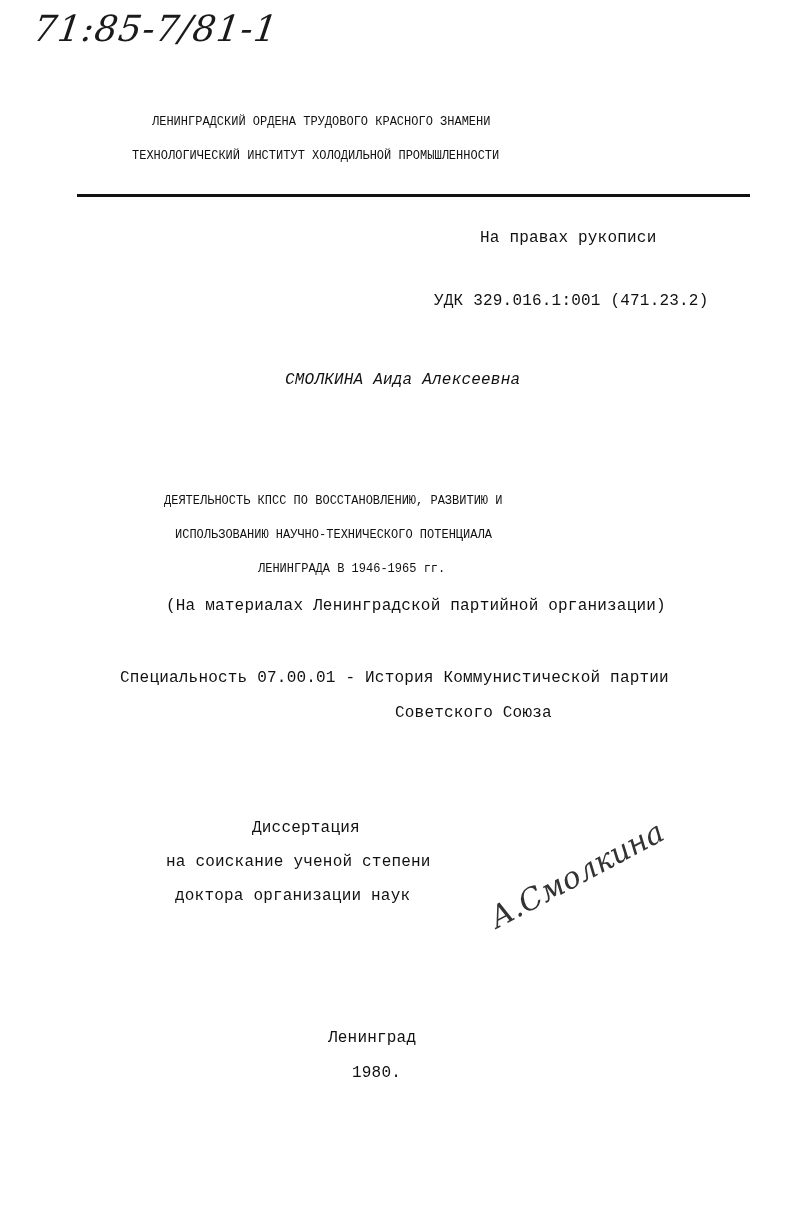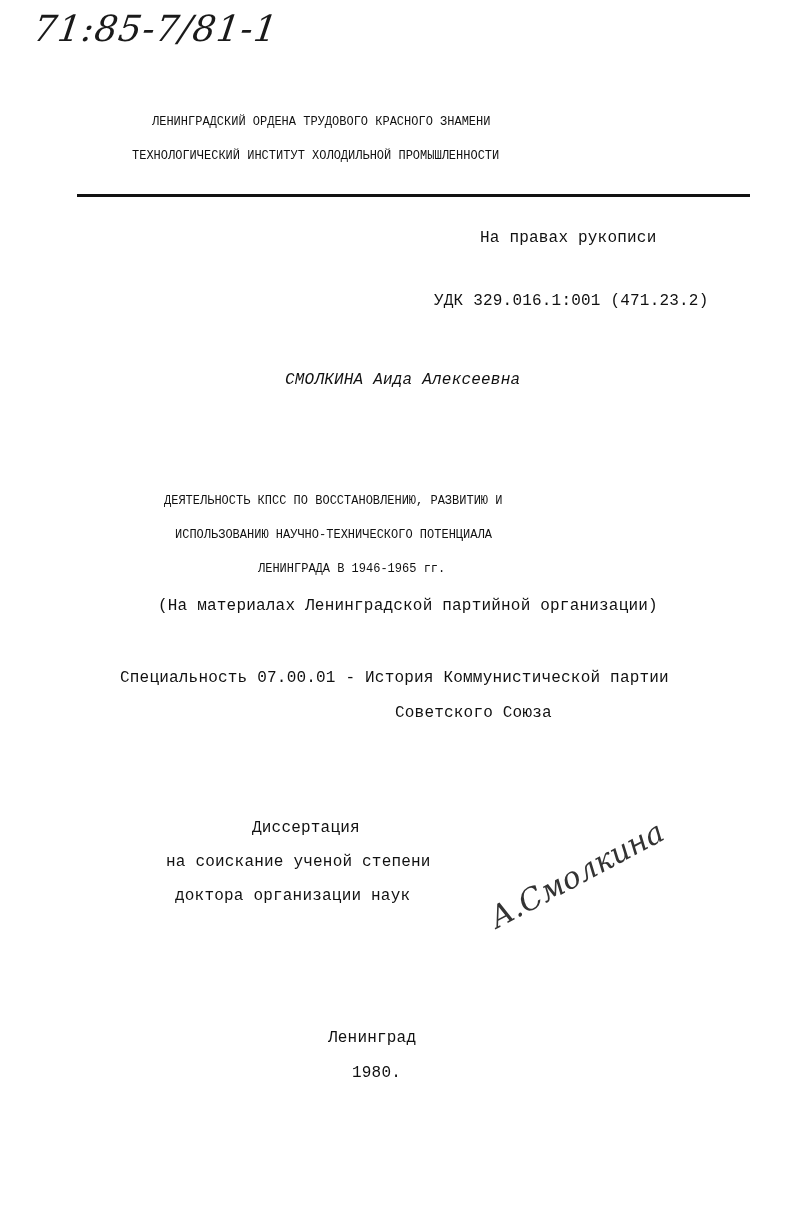--- a/index.html
+++ b/index.html
@@ -33,21 +33,21 @@
   <div class="rule"></div>
 
   <div class="abs typed" style="left:480px; top:229px;">На правах рукописи</div>
   <div class="abs typed" style="left:434px; top:264px;margin-top:28px;">УДК 329.016.1:001 (471.23.2)</div>
 
   <div class="abs typed" style="left:285px; top:371px;font-style:italic;">СМОЛКИНА Аида Алексеевна</div>
 
   <div class="abs caps" style="left:164px; top:494px;text-align:center;">ДЕЯТЕЛЬНОСТЬ КПСС ПО ВОССТАНОВЛЕНИЮ, РАЗВИТИЮ И</div>
   <div class="abs caps" style="left:175px; top:528px;">ИСПОЛЬЗОВАНИЮ НАУЧНО-ТЕХНИЧЕСКОГО ПОТЕНЦИАЛА</div>
   <div class="abs caps" style="left:258px; top:562px;">ЛЕНИНГРАДА В 1946-1965 гг.</div>
-  <div class="abs typed" style="left:158px; top:597px;">(На материалах Ленинградской партийной организации)</div>
+  <div class="abs typed" style="left:166px; top:597px;">(На материалах Ленинградской партийной организации)</div>
 
   <div class="abs typed" style="left:120px; top:669px;">Специальность 07.00.01 - История Коммунистической партии</div>
   <div class="abs typed" style="left:395px; top:704px;">Советского Союза</div>
 
   <div class="abs typed" style="left:252px; top:819px;">Диссертация</div>
   <div class="abs typed" style="left:166px; top:853px;">на соискание ученой степени</div>
   <div class="abs typed" style="left:175px; top:887px;">доктора организации наук</div>
 
   <div class="abs hand" style="left:500px; top:900px; font-size:30px; transform:rotate(-28deg); transform-origin:left bottom; color:#333;">А.Смолкина</div>
 

